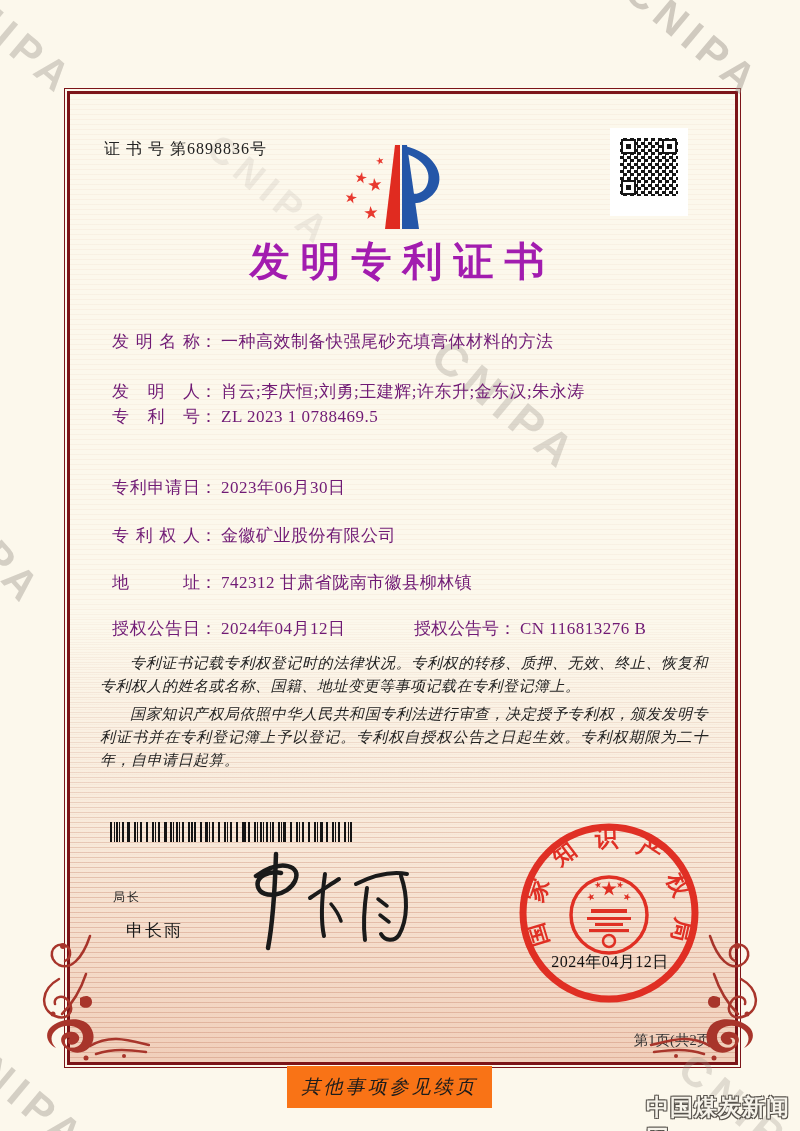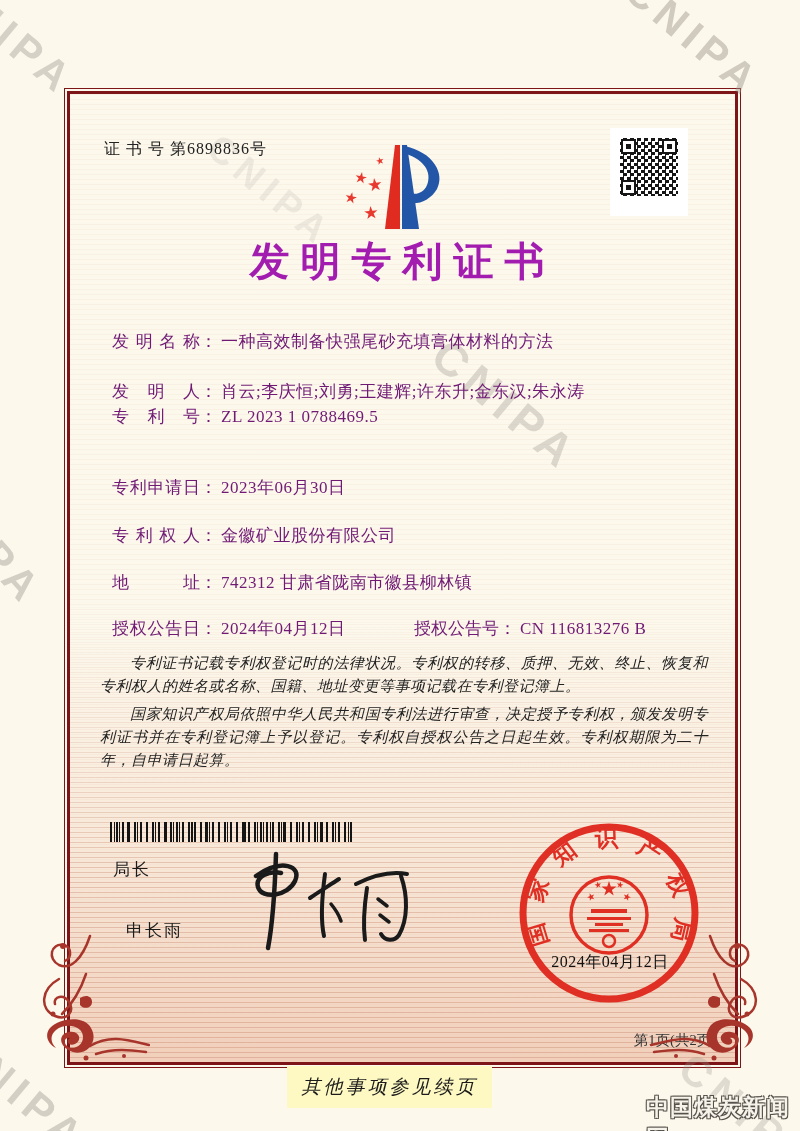--- a/index.html
+++ b/index.html
@@ -77,37 +77,37 @@
   }
   .body-text p{margin:0 0 5px 0; text-indent:2em;}
   
   .barcode{
     position:absolute; left:110px; top:822px; width:243px; height:20px; z-index:3;
     background-image:
       repeating-linear-gradient(90deg,#141414 0 2px,rgba(0,0,0,0) 2px 6px),
       repeating-linear-gradient(90deg,#141414 0 1px,rgba(0,0,0,0) 1px 9px),
       repeating-linear-gradient(90deg,rgba(0,0,0,0) 0 4px,#141414 4px 5px,rgba(0,0,0,0) 5px 13px);
   }
-  .sig-title{position:absolute; left:113px; top:858px; font-size:17px; z-index:3; letter-spacing:2px;}
+  .sig-title{position:absolute; left:113px; top:889px; font-size:12px; z-index:3; letter-spacing:2px;}
   .sig-name{position:absolute; left:126px; top:919px; font-size:17px; z-index:3; letter-spacing:2px;text-align:center;}
   .sig-script{position:absolute; left:228px; top:846px; z-index:3;}
   
   .seal{position:absolute; left:517px; top:821px; z-index:4; opacity:.93;}
   .seal-date{
     position:absolute; left:540px; top:952px; width:140px; text-align:center;
     font-size:16px; color:#111; z-index:5; letter-spacing:0.5px;
   }
   
   .page-num{position:absolute; left:44px; right:84px; top:1031px; text-align:right; font-size:14.5px; color:#333; z-index:3;}
   .flourish{position:absolute; z-index:4;}
   .flo-left{left:28px; top:934px;}
   .flo-right{left:650px; top:934px; transform:scaleX(-1);}
   .cont-box{
     position:absolute; left:287px; top:1066px; width:205px; height:42px;
-    background:#fef9c3; z-index:5; text-align:center; line-height:42px;
+    background:#f97316; z-index:5; text-align:center; line-height:42px;
     font-size:19px; font-style:italic; letter-spacing:3px; color:#1c1c1c;
   }
   .coal-wm{
     position:absolute; left:646px; top:1092px; z-index:6;
     font-family:"Liberation Sans", sans-serif; font-weight:bold; font-size:23px;
     color:#f6f3ea; letter-spacing:1px;
     text-shadow:-1px -1px 0 #55504a, 1px -1px 0 #55504a, -1px 1px 0 #55504a, 1px 1px 0 #55504a;
   }
 </style>
 </head>

